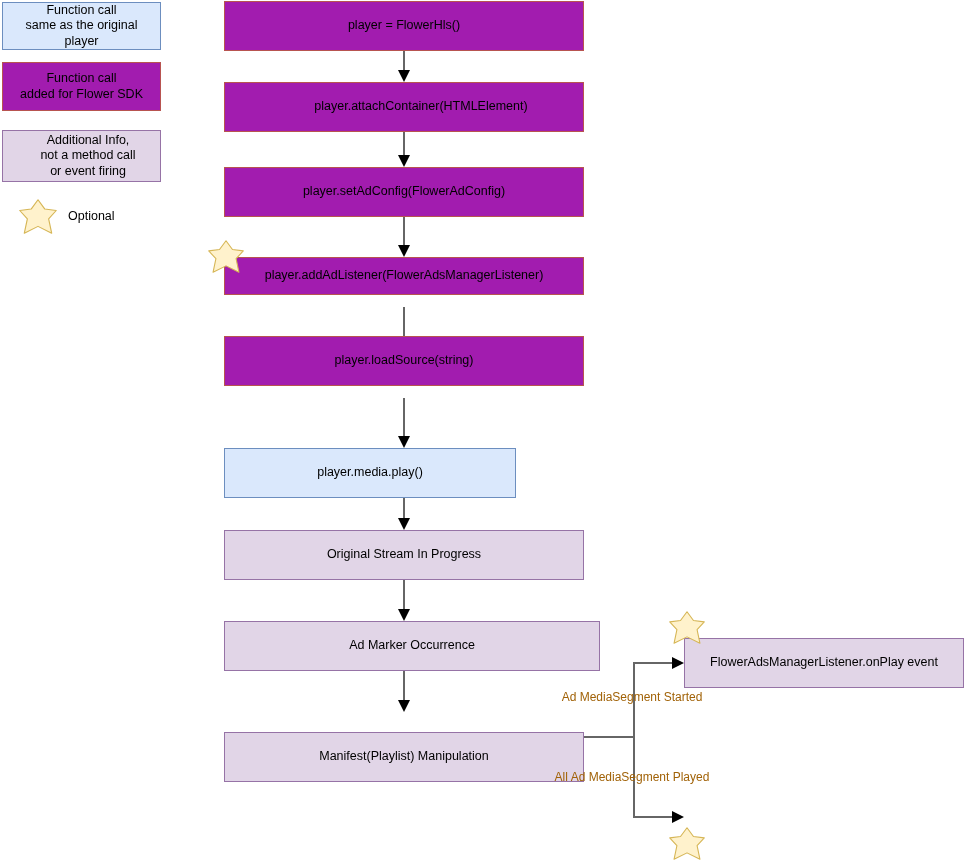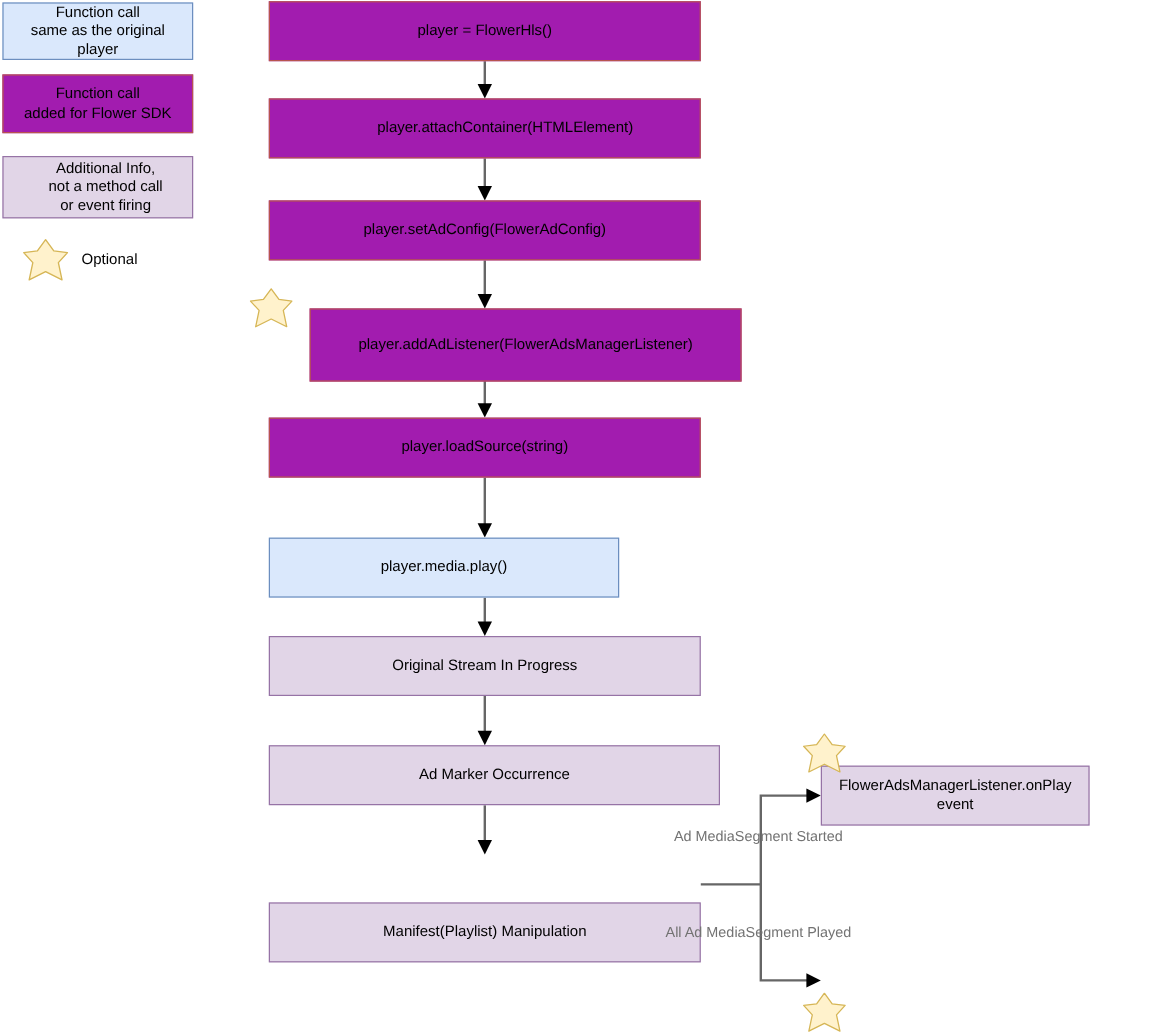--- a/index.html
+++ b/index.html
@@ -60,21 +60,21 @@
     position: absolute;
     width: 36px;
     height: 34px;
     pointer-events: none;
   }
   .star svg { display: block; width: 100%; height: 100%; }
 
   .edge-label {
     position: absolute;
     font-size: 12px;
-    color: #737373;
+    color: #a16207;
     white-space: nowrap;
     text-align: center;
     transform: translateX(-50%);
   }
   .opt-label {
     position: absolute;
     font-size: 12.5px;
     color: #000000;
     white-space: nowrap;
     text-align: center;
@@ -146,33 +146,33 @@
       <polygon class="edge-head" points="684,817 672,811 672,823"></polygon>
     </g>
   </svg>
 
   <div class="node fill-pink" style="left:224px; top:1px; width:360px; height:50px;">player = FlowerHls()</div>
 
   <div class="node fill-pink" style="left:224px; top:82px; width:360px; height:50px;padding-left:40px;">player.attachContainer(HTMLElement)</div>
 
   <div class="node fill-pink" style="left:224px; top:167px; width:360px; height:50px;">player.setAdConfig(FlowerAdConfig)</div>
 
-  <div class="node fill-pink" style="left:224px; top:257px; width:360px; height:61px;margin-left:34px;">player.addAdListener(FlowerAdsManagerListener)</div>
+  <div class="node fill-pink" style="left:224px; top:257px; width:360px; height:38px;">player.addAdListener(FlowerAdsManagerListener)</div>
 
-  <div class="node fill-pink" style="left:224px; top:348px; width:360px; height:50px;">player.loadSource(string)</div>
+  <div class="node fill-pink" style="left:224px; top:336px; width:360px; height:50px;">player.loadSource(string)</div>
 
   <div class="node fill-blue" style="left:224px; top:448px; width:292px; height:50px;">player.media.play()</div>
 
   <div class="node fill-purple" style="left:224px; top:530px; width:360px; height:50px;">Original Stream In Progress</div>
 
   <div class="node fill-purple" style="left:224px; top:621px; width:376px; height:50px;">Ad Marker Occurrence</div>
 
-  <div class="node fill-purple" style="left:224px; top:752px; width:360px; height:50px;">Manifest(Playlist) Manipulation</div>
+  <div class="node fill-purple" style="left:224px; top:732px; width:360px; height:50px;">Manifest(Playlist) Manipulation</div>
 
-  <div class="node fill-purple" style="left:684px; top:638px; width:224px; height:50px;">FlowerAdsManagerListener.onPlay event</div>
+  <div class="node fill-purple" style="left:684px; top:638px; width:280px; height:50px;">FlowerAdsManagerListener.onPlay event</div>
 
 
   <div class="star" style="left:208px; top:240px;">
     <svg viewBox="0 0 100 100" preserveAspectRatio="none">
       <polygon points="50,2 68,28 98,32 78,55 86,95 50,76 14,95 22,55 2,32 32,28" fill="#fff2cc" stroke="#d6b656" stroke-width="3" stroke-linejoin="round"></polygon>
     </svg>
   </div>
 
   <div class="star" style="left:669px; top:611px;">
     <svg viewBox="0 0 100 100" preserveAspectRatio="none">

